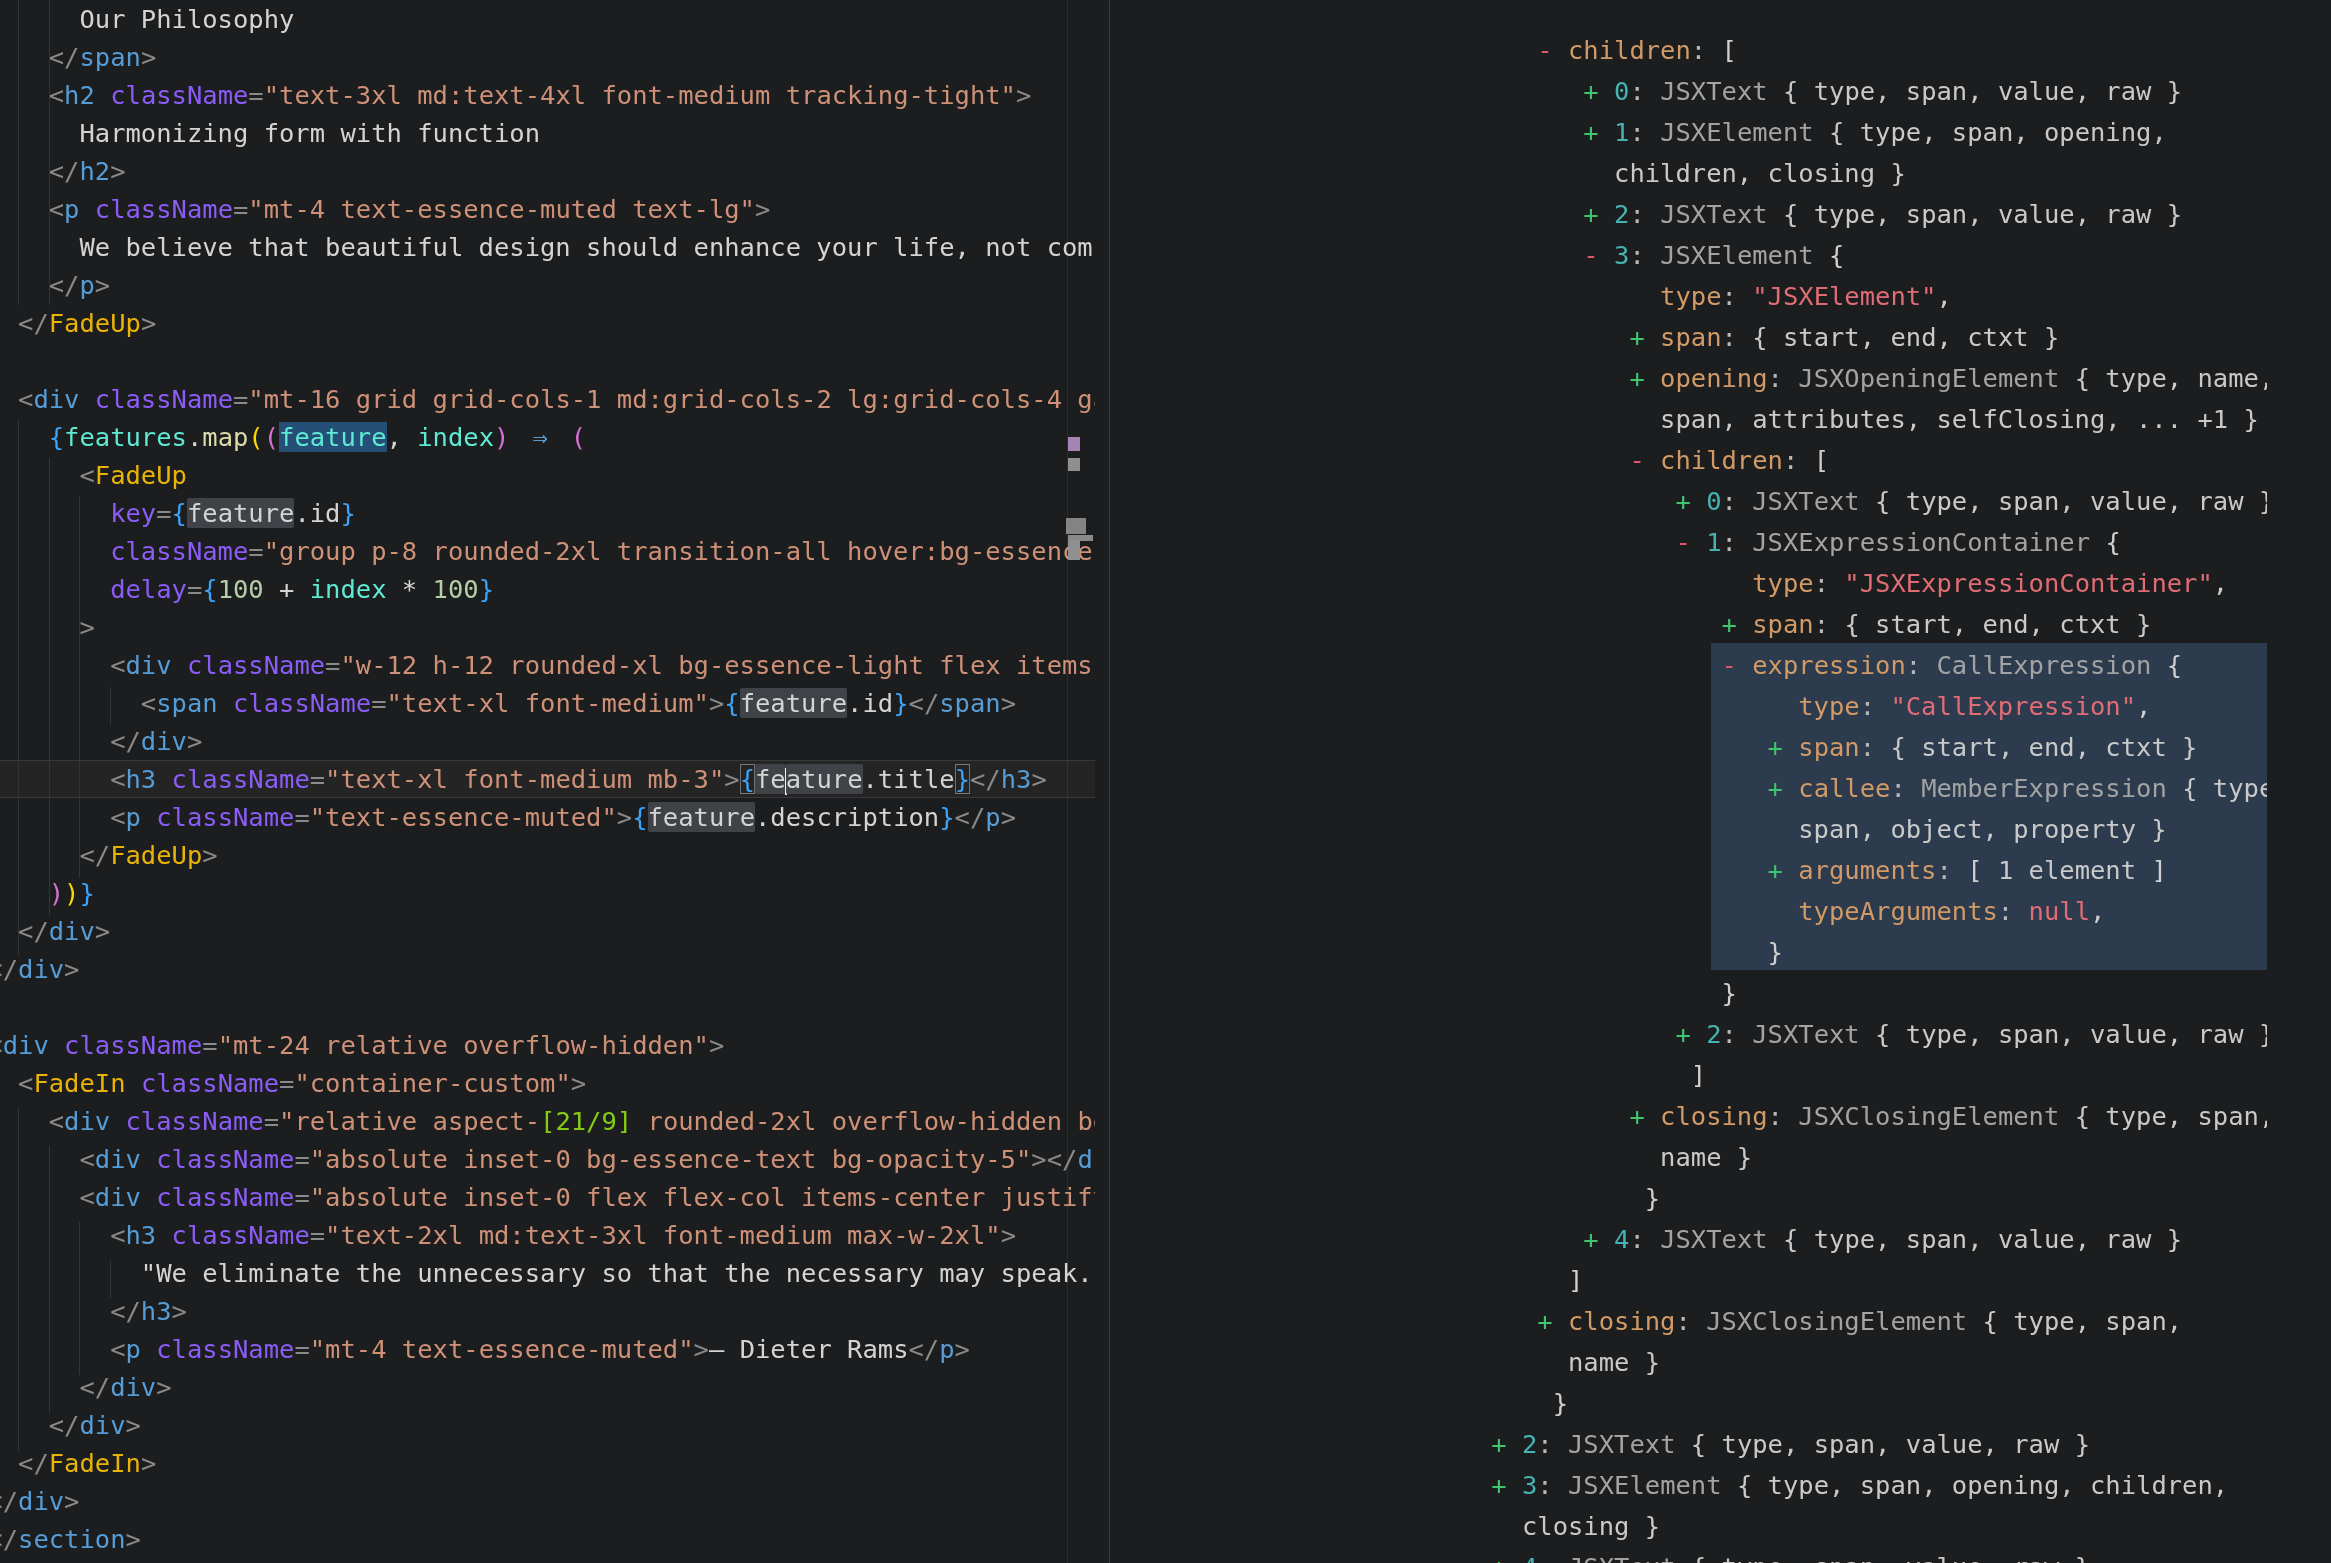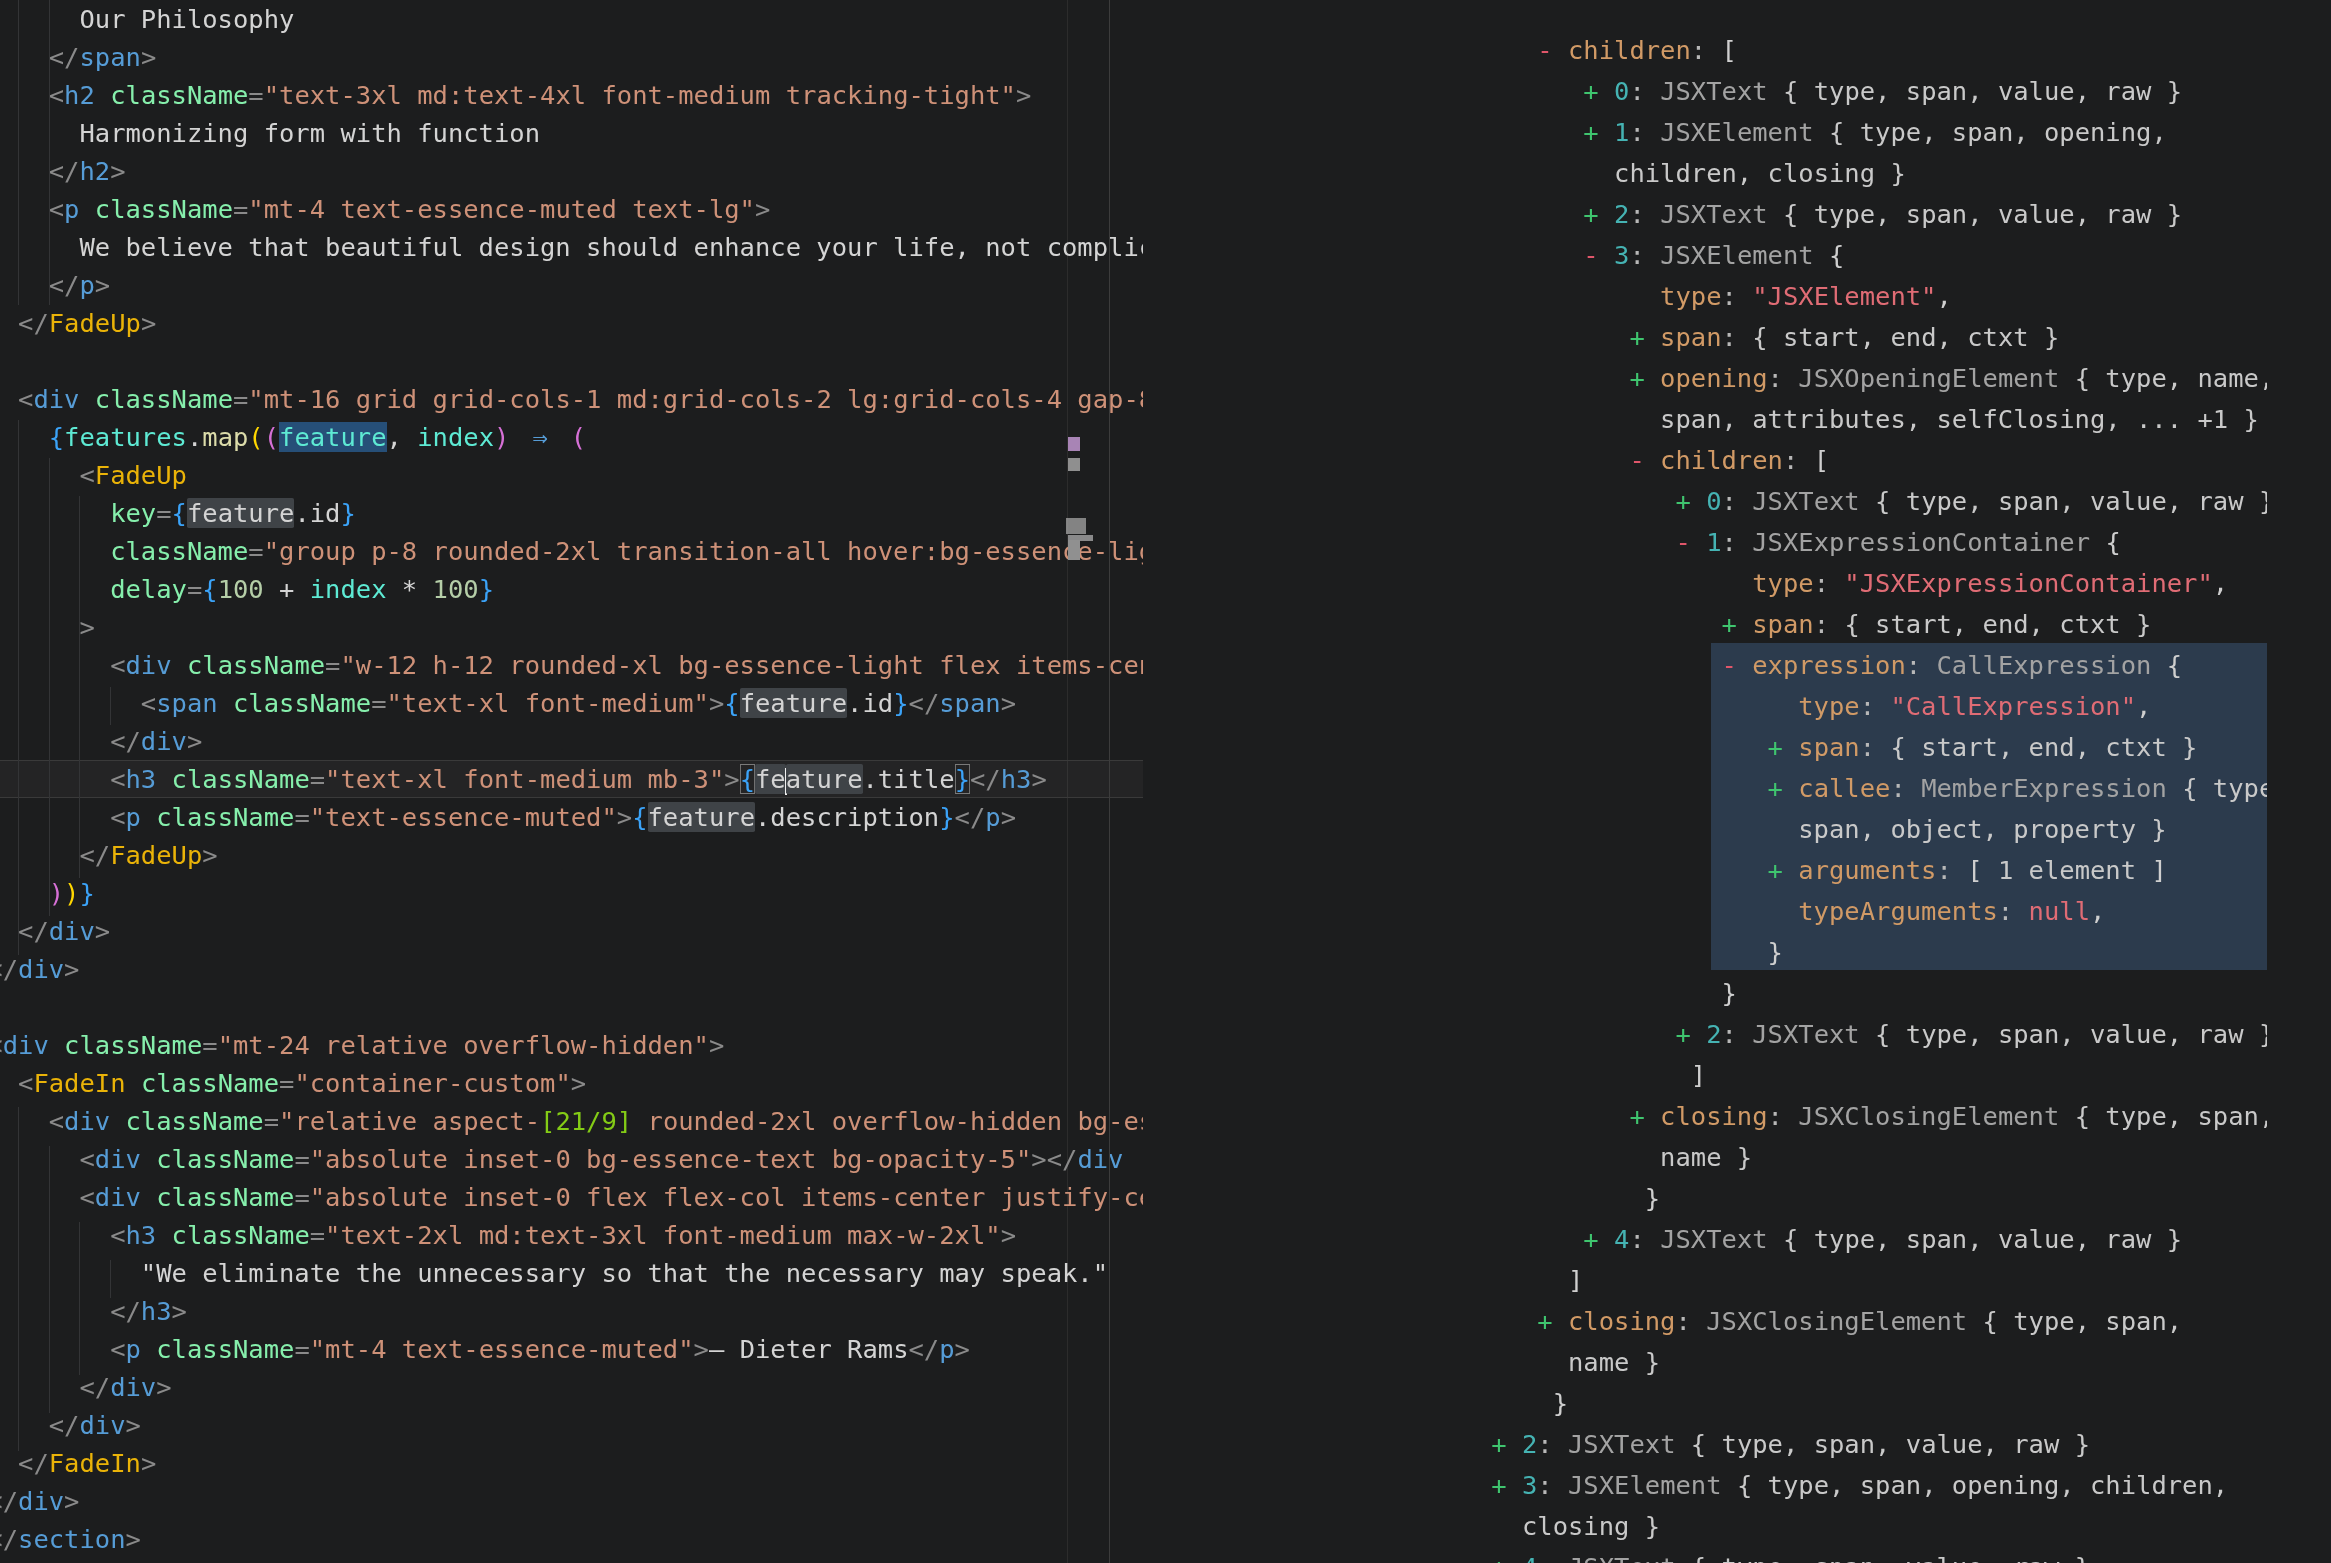--- a/index.html
+++ b/index.html
@@ -15,42 +15,42 @@
   #left-code{position:absolute;left:-12.7px;top:0;font-size:25.5px;line-height:38px;}
   #right-code{position:absolute;left:0;top:1.8px;font-size:25.5px;line-height:41px;}
   .cl{height:38px;}
   #right-code .cl{height:41px;}
   .cl.active{
     background:rgba(255,255,255,0.035);
     box-shadow:inset 0 0.9px 0 #3a3a3a, inset 0 -0.9px 0 #3a3a3a;
   }
   
   .pln{color:#d4d4d4}.pun{color:#8a8a8a}.tag{color:#569cd6}.cmp{color:#eab308}
-  .att{color:#86efac}.str{color:#ce9178}.strb{color:#84cc16}.num{color:#b5cea8}
+  .att{color:#8b5cf6}.str{color:#ce9178}.strb{color:#84cc16}.num{color:#b5cea8}
   .mth{color:#dcdcaa}.vrb{color:#5eead4}.brc{color:#3ba3f8}.pg{color:#ffd700}
   .pm{color:#d670d6}
   .arr{color:#569cd6;display:inline-block;width:2ch;text-align:center}
   .mkm{color:#e0566a}.mkp{color:#3fc56f}.idx{color:#45b3b3}.key{color:#d19a66}
   .nod{color:#a3a3a3}.svl{color:#e06c75}.sum{color:#c9c9c9;}
   .wbr{color:#cfcfcf}.col{color:#b8b8b8}
   .wh{background:#3f4347;border-radius:1.8px}
   .sel{background:#264f78}
   .bm{box-shadow:inset 0 0 0 0.9px #7a7a7a}
   .caret{display:inline-block;width:1.8px;height:27px;background:#f0f0f0;vertical-align:middle;margin:0 -0.9px}
   .guide{position:absolute;width:0.9px;background:#333436;}
   .vline{position:absolute;top:0;height:1564px;width:0.9px;}
   .deco{position:absolute;z-index:5;}
   #ast-selection{position:absolute;background:#2c3b4d;right:0;z-index:0;}
 </style>
 </head>
 <body>
 
 <div class="vline" style="left:1067px;background:#2c2c2c;z-index:0;"></div>
 
-<div class="pane" id="left-pane" style="z-index:1;padding-left:48px;">
+<div class="pane" id="left-pane" style="z-index:1;">
   <pre id="left-code"><div class="cl">      <span class="pln">Our Philosophy</span></div><div class="cl">    <span class="pun">&lt;/</span><span class="tag">span</span><span class="pun">&gt;</span></div><div class="cl">    <span class="pun">&lt;</span><span class="tag">h2</span><span class="pln"> </span><span class="att">className</span><span class="pun">=</span><span class="str">"text-3xl md:text-4xl font-medium tracking-tight"</span><span class="pun">&gt;</span></div><div class="cl">      <span class="pln">Harmonizing form with function</span></div><div class="cl">    <span class="pun">&lt;/</span><span class="tag">h2</span><span class="pun">&gt;</span></div><div class="cl">    <span class="pun">&lt;</span><span class="tag">p</span><span class="pln"> </span><span class="att">className</span><span class="pun">=</span><span class="str">"mt-4 text-essence-muted text-lg"</span><span class="pun">&gt;</span></div><div class="cl">      <span class="pln">We believe that beautiful design should enhance your life, not complicate it.</span></div><div class="cl">    <span class="pun">&lt;/</span><span class="tag">p</span><span class="pun">&gt;</span></div><div class="cl">  <span class="pun">&lt;/</span><span class="cmp">FadeUp</span><span class="pun">&gt;</span></div><div class="cl"></div><div class="cl">  <span class="pun">&lt;</span><span class="tag">div</span><span class="pln"> </span><span class="att">className</span><span class="pun">=</span><span class="str">"mt-16 grid grid-cols-1 md:grid-cols-2 lg:grid-cols-4 gap-8"</span></div><div class="cl">    <span class="brc">{</span><span class="vrb">features</span><span class="pln">.</span><span class="mth">map</span><span class="pg">(</span><span class="pm">(</span><span class="vrb sel">feature</span><span class="pln">, </span><span class="vrb">index</span><span class="pm">)</span><span class="pln"> </span><span class="arr">⇒</span><span class="pln"> </span><span class="pm">(</span></div><div class="cl">      <span class="pun">&lt;</span><span class="cmp">FadeUp</span></div><div class="cl">        <span class="att">key</span><span class="pun">=</span><span class="brc">{</span><span class="pln wh">feature</span><span class="pln">.id</span><span class="brc">}</span></div><div class="cl">        <span class="att">className</span><span class="pun">=</span><span class="str">"group p-8 rounded-2xl transition-all hover:bg-essence-light"</span></div><div class="cl">        <span class="att">delay</span><span class="pun">=</span><span class="brc">{</span><span class="num">100</span><span class="pln"> + </span><span class="vrb">index</span><span class="pln"> * </span><span class="num">100</span><span class="brc">}</span></div><div class="cl">      <span class="pun">&gt;</span></div><div class="cl">        <span class="pun">&lt;</span><span class="tag">div</span><span class="pln"> </span><span class="att">className</span><span class="pun">=</span><span class="str">"w-12 h-12 rounded-xl bg-essence-light flex items-center justify-center"</span></div><div class="cl">          <span class="pun">&lt;</span><span class="tag">span</span><span class="pln"> </span><span class="att">className</span><span class="pun">=</span><span class="str">"text-xl font-medium"</span><span class="pun">&gt;</span><span class="brc">{</span><span class="pln wh">feature</span><span class="pln">.id</span><span class="brc">}</span><span class="pun">&lt;/</span><span class="tag">span</span><span class="pun">&gt;</span></div><div class="cl">        <span class="pun">&lt;/</span><span class="tag">div</span><span class="pun">&gt;</span></div><div class="cl active">        <span class="pun">&lt;</span><span class="tag">h3</span><span class="pln"> </span><span class="att">className</span><span class="pun">=</span><span class="str">"text-xl font-medium mb-3"</span><span class="pun">&gt;</span><span class="brc bm">{</span><span class="pln wh">fe</span><span class="caret"></span><span class="pln wh">ature</span><span class="pln">.title</span><span class="brc bm">}</span><span class="pun">&lt;/</span><span class="tag">h3</span><span class="pun">&gt;</span></div><div class="cl">        <span class="pun">&lt;</span><span class="tag">p</span><span class="pln"> </span><span class="att">className</span><span class="pun">=</span><span class="str">"text-essence-muted"</span><span class="pun">&gt;</span><span class="brc">{</span><span class="pln wh">feature</span><span class="pln">.description</span><span class="brc">}</span><span class="pun">&lt;/</span><span class="tag">p</span><span class="pun">&gt;</span></div><div class="cl">      <span class="pun">&lt;/</span><span class="cmp">FadeUp</span><span class="pun">&gt;</span></div><div class="cl">    <span class="pm">)</span><span class="pg">)</span><span class="brc">}</span></div><div class="cl">  <span class="pun">&lt;/</span><span class="tag">div</span><span class="pun">&gt;</span></div><div class="cl"><span class="pun">&lt;/</span><span class="tag">div</span><span class="pun">&gt;</span></div><div class="cl"></div><div class="cl"><span class="pun">&lt;</span><span class="tag">div</span><span class="pln"> </span><span class="att">className</span><span class="pun">=</span><span class="str">"mt-24 relative overflow-hidden"</span><span class="pun">&gt;</span></div><div class="cl">  <span class="pun">&lt;</span><span class="cmp">FadeIn</span><span class="pln"> </span><span class="att">className</span><span class="pun">=</span><span class="str">"container-custom"</span><span class="pun">&gt;</span></div><div class="cl">    <span class="pun">&lt;</span><span class="tag">div</span><span class="pln"> </span><span class="att">className</span><span class="pun">=</span><span class="str">"relative aspect-</span><span class="strb">[21/9]</span><span class="str"> rounded-2xl overflow-hidden bg-essence-light"</span></div><div class="cl">      <span class="pun">&lt;</span><span class="tag">div</span><span class="pln"> </span><span class="att">className</span><span class="pun">=</span><span class="str">"absolute inset-0 bg-essence-text bg-opacity-5"</span><span class="pun">&gt;&lt;/</span><span class="tag">div</span></div><div class="cl">      <span class="pun">&lt;</span><span class="tag">div</span><span class="pln"> </span><span class="att">className</span><span class="pun">=</span><span class="str">"absolute inset-0 flex flex-col items-center justify-center text-center p-8"</span></div><div class="cl">        <span class="pun">&lt;</span><span class="tag">h3</span><span class="pln"> </span><span class="att">className</span><span class="pun">=</span><span class="str">"text-2xl md:text-3xl font-medium max-w-2xl"</span><span class="pun">&gt;</span></div><div class="cl">          <span class="pln">"We eliminate the unnecessary so that the necessary may speak."</span></div><div class="cl">        <span class="pun">&lt;/</span><span class="tag">h3</span><span class="pun">&gt;</span></div><div class="cl">        <span class="pun">&lt;</span><span class="tag">p</span><span class="pln"> </span><span class="att">className</span><span class="pun">=</span><span class="str">"mt-4 text-essence-muted"</span><span class="pun">&gt;</span><span class="pln">— Dieter Rams</span><span class="pun">&lt;/</span><span class="tag">p</span><span class="pun">&gt;</span></div><div class="cl">      <span class="pun">&lt;/</span><span class="tag">div</span><span class="pun">&gt;</span></div><div class="cl">    <span class="pun">&lt;/</span><span class="tag">div</span><span class="pun">&gt;</span></div><div class="cl">  <span class="pun">&lt;/</span><span class="cmp">FadeIn</span><span class="pun">&gt;</span></div><div class="cl"><span class="pun">&lt;/</span><span class="tag">div</span><span class="pun">&gt;</span></div><div class="cl"><span class="pun">&lt;/</span><span class="tag">section</span><span class="pun">&gt;</span></div></pre>
 </div>
 
 <div id="guides" style="position:absolute;left:0;top:0;z-index:2;">
     <div class="guide" style="left: 18px; top: 0px; height: 305px;"></div>
     <div class="guide" style="left: 49px; top: 0px; height: 305px;"></div>
     <div class="guide" style="left: 18px; top: 420px; height: 535px;"></div>
     <div class="guide" style="left: 49px; top: 458px; height: 458px;"></div>
     <div class="guide" style="left: 79px; top: 496px; height: 382px;"></div>
     <div class="guide" style="left: 110px; top: 687px; height: 38px;"></div>

